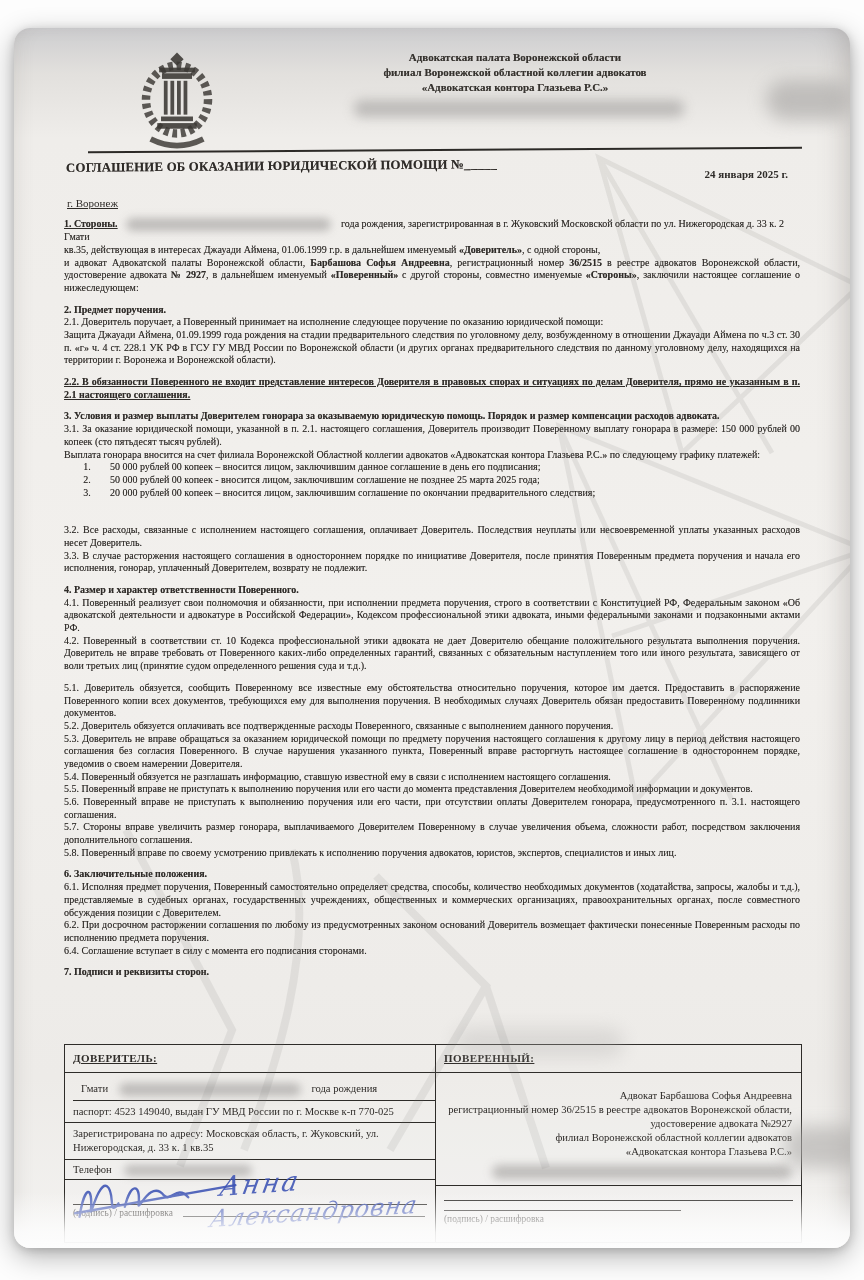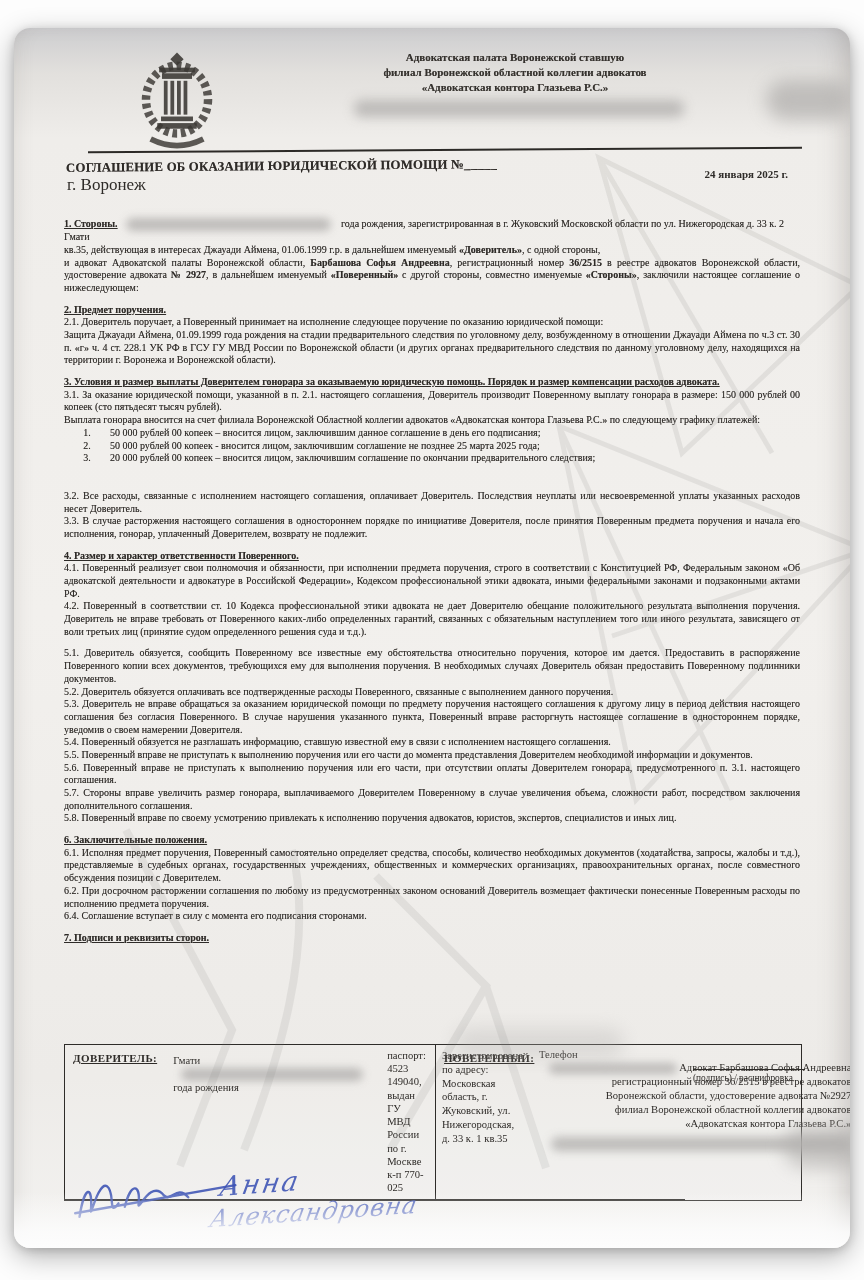--- a/index.html
+++ b/index.html
@@ -23,44 +23,44 @@
   .org{position:absolute;left:286px;top:22px;width:430px;text-align:center;
        font-weight:bold;font-size:11px;line-height:15px;color:#35322e;
        text-shadow:0 0 .5px rgba(60,55,50,.55);}
   .redact{display:inline-block;background:#b5b3b1;border-radius:7px;
           filter:blur(4px);height:13px;vertical-align:middle;opacity:.85;}
   .org-redact{position:absolute;left:340px;top:72px;width:330px;height:17px;filter:blur(6px);}
   .rule{position:absolute;left:74px;top:121px;width:714px;height:2.4px;background:#2c2a27;transform:rotate(-.35deg);}
   .title{position:absolute;left:52px;top:131px;font-size:12.8px;font-weight:bold;letter-spacing:.2px;
          transform:rotate(-.5deg);text-shadow:0 0 .5px rgba(60,55,50,.6);}
   .date{position:absolute;right:62px;top:140px;font-size:11px;font-weight:bold;}
-  .place{position:absolute;left:53px;top:147px;font-size:17px;}
+  .place{position:absolute;left:53px;top:169px;font-size:11px;text-decoration:underline;}
   
   .doc-body{position:absolute;left:50px;right:50px;top:190px;
             font-size:10px;line-height:1.27;text-align:justify;
             text-shadow:0 0 .45px rgba(62,57,52,.55);}
   .doc-body p{margin:0;}
   .sec{margin-bottom:9px;}
-  .h{font-weight:bold;text-decoration:underline;}
+  .h{font-weight:bold;}
   .b{font-weight:bold;}
   .hd{font-weight:bold;text-decoration:underline;}
   .bu{font-weight:bold;text-decoration:underline;}
   .payrow{display:flex;margin:0;}
   .paynum{width:46px;text-align:center;flex:0 0 46px;}
   
   .ptable{position:absolute;left:50px;right:48px;top:1016px;display:flex;
           border:1.7px solid #2e2c29;font-size:10.6px;line-height:1.25;
           background:rgba(255,255,255,.06);}
-  .pcol{display:flex;flex-direction:row;}
+  .pcol{display:flex;flex-direction:column;}
   .pcol.left{width:370px;border-right:1.7px solid #2e2c29;}
   .pcol.right{flex:1;}
   .pcell{padding:4px 8px;border-bottom:1.4px solid #2e2c29;}
   .pcell:last-child{border-bottom:none;}
   .phead{font-weight:bold;text-decoration:underline;letter-spacing:.4px;font-size:11px;padding:7px 8px 6px;}
-  .namecell{padding-top:9px;}
+  .namecell{padding-top:9px;margin-left:8px;}
   .addrcell{line-height:1.3;}
   .phonecell{padding-top:3px;padding-bottom:3px;}
   .sigcell{position:relative;height:52px;border-bottom:none;padding:2px 8px;}
   .sigline{border-bottom:1.5px solid #2e2c29;height:22px;}
   .sigline.short{width:68%;height:9px;border-bottom-width:1.4px;}
   .caprow{display:flex;align-items:flex-end;}
   .cap{font-size:9.4px;white-space:nowrap;padding-top:3px;}
   .fill-line{flex:1;border-bottom:1.4px solid #2e2c29;margin:0 2px 3px 10px;}
   .rbody{flex:1;padding:6px 9px;line-height:1.33;text-align:right;}
   .rbody p{margin:0;}
@@ -99,21 +99,21 @@
         <rect x="36" y="36" width="4" height="36"></rect>
         <rect x="43" y="36" width="4" height="36"></rect>
         <rect x="50" y="36" width="4" height="36"></rect>
         <rect x="57" y="36" width="4" height="36"></rect>
         <rect x="33" y="74" width="34" height="5"></rect>
         <rect x="29" y="81" width="42" height="6"></rect>
       </g>
     </svg>
 
     <div class="org">
-      <div>Адвокатская палата Воронежской ставшую</div>
+      <div>Адвокатская палата Воронежской области</div>
       <div>филиал Воронежской областной коллегии адвокатов</div>
       <div>«Адвокатская контора Глазьева Р.С.»</div>
     </div>
     <div class="redact org-redact"></div>
     <div class="rule"></div>
 
     <div class="title">СОГЛАШЕНИЕ ОБ ОКАЗАНИИ ЮРИДИЧЕСКОЙ ПОМОЩИ №_____</div>
     <div class="date">24 января 2025 г.</div>
     <div class="place">г. Воронеж</div>
 
@@ -123,20 +123,21 @@
         <p><span class="hd">1. Стороны.</span><span class="redact" style="width: 205px; margin: 0px 8px;"></span><span> года рождения, зарегистрированная в г. Жуковский Московской области по ул. Нижегородская д. 33 к. 2</span></p>
         <p><span>Гмати</span></p>
         <p><span>кв.35, действующая в интересах Джауади Аймена, 01.06.1999 г.р. в дальнейшем именуемый </span><span class="b">«Доверитель»</span><span>, с одной стороны,</span></p>
         <p><span>и адвокат Адвокатской палаты Воронежской области, </span><span class="b">Барбашова Софья Андреевна</span><span>, регистрационный номер </span><span class="b">36/2515</span><span> в реестре адвокатов Воронежской области, удостоверение адвоката </span><span class="b">№ 2927</span><span>, в дальнейшем именуемый </span><span class="b">«Поверенный»</span><span> с другой стороны, совместно именуемые </span><span class="b">«Стороны»</span><span>, заключили настоящее соглашение о нижеследующем:</span></p>
       </div>
 
       <div class="sec">
         <p class="h">2. Предмет поручения.</p>
         <p>2.1. Доверитель поручает, а Поверенный принимает на исполнение следующее поручение по оказанию юридической помощи:</p>
         <p>Защита Джауади Аймена, 01.09.1999 года рождения на стадии предварительного следствия по уголовному делу, возбужденному в отношении Джауади Аймена по ч.3 ст. 30 п. «г» ч. 4 ст. 228.1 УК РФ в ГСУ ГУ МВД России по Воронежской области (и других органах предварительного следствия по данному уголовному делу, находящихся на территории г. Воронежа и Воронежской области).</p>
+        <p class="bu" style="margin-top:9px">2.2. В обязанности Поверенного не входит представление интересов Доверителя в правовых спорах и ситуациях по делам Доверителя, прямо не указанным в п. 2.1 настоящего соглашения.</p>
       </div>
 
       <div class="sec">
         <p class="h">3. Условия и размер выплаты Доверителем гонорара за оказываемую юридическую помощь. Порядок и размер компенсации расходов адвоката.</p>
         <p>3.1. За оказание юридической помощи, указанной в п. 2.1. настоящего соглашения, Доверитель производит Поверенному выплату гонорара в размере: 150 000 рублей 00 копеек (сто пятьдесят тысяч рублей).</p>
         <p>Выплата гонорара вносится на счет филиала Воронежской Областной коллегии адвокатов «Адвокатская контора Глазьева Р.С.» по следующему графику платежей:</p>
         <div class="payrow">
           <span class="paynum">1.</span>
           <span>50 000 рублей 00 копеек – вносится лицом, заключившим данное соглашение в день его подписания;</span>
         </div>

